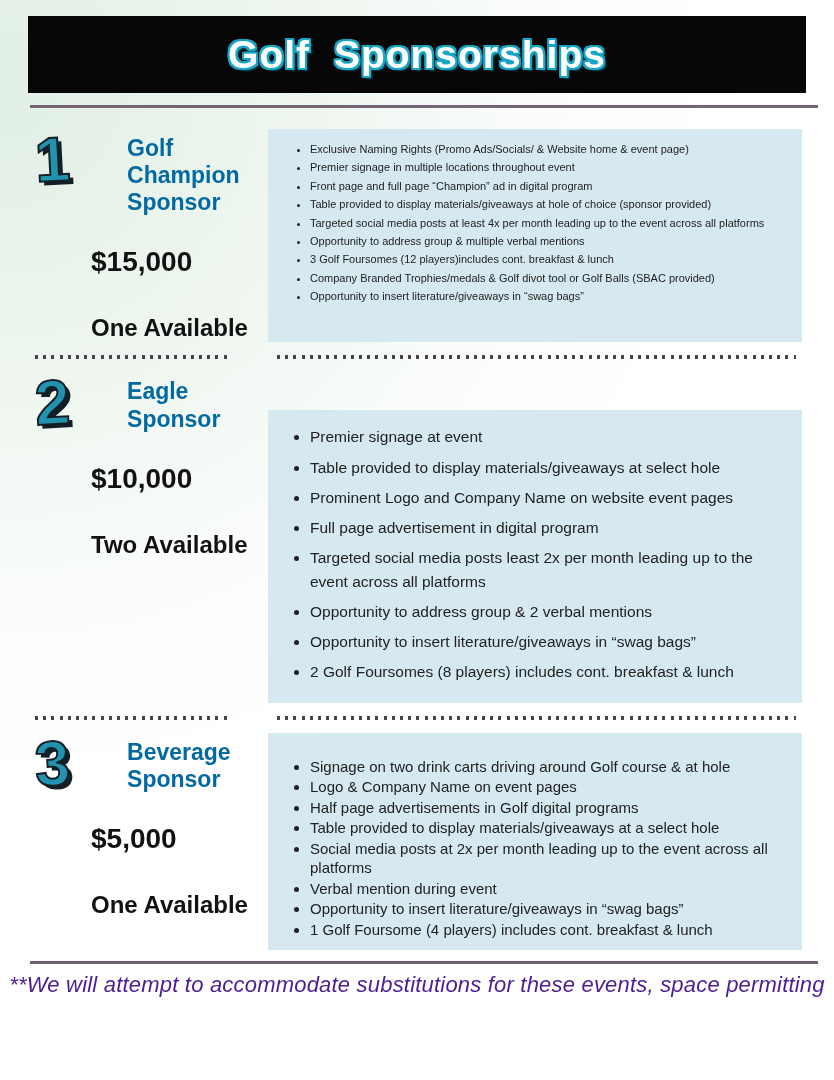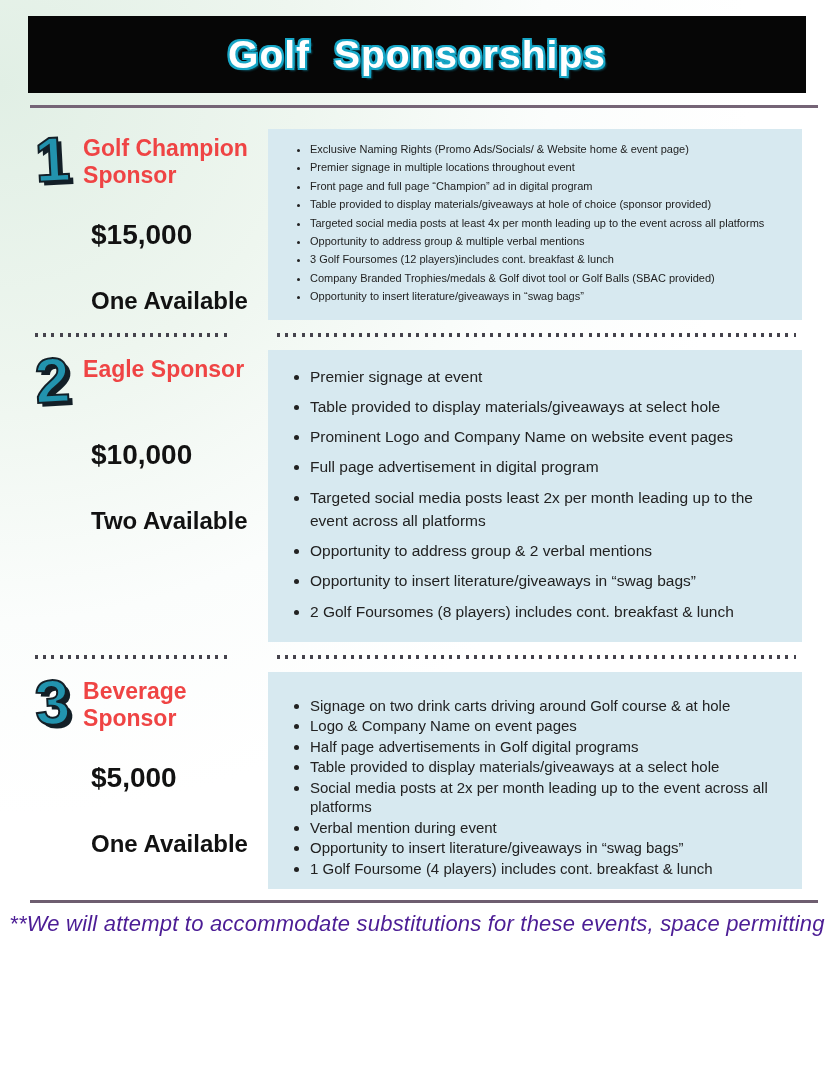--- a/index.html
+++ b/index.html
@@ -33,33 +33,33 @@
   .tier-row.first{margin-top:21px;}
   .tier-left{width:233px;flex:0 0 233px;padding-right:18px;box-sizing:border-box;}
   .tier-head{display:flex;align-items:flex-start;gap:13px;}
   .tier-number{
     font-size:63px;line-height:0.92;font-weight:800;color:#2293ae;
     -webkit-text-stroke:2px #131f27;
     text-shadow:4px 4px 0 #131f27;
     transform:rotate(-3deg);
     margin-top:2px;
   }
-  .tier-name{font-size:23px;font-weight:bold;line-height:1.18;color:#ef4444;padding-top:6px;}
+  .tier-name{font-size:23px;font-weight:bold;line-height:1.18;color:#0369a1;padding-top:6px;margin-left:44px;}
   .tier-price{font-size:28px;font-weight:bold;color:#121212;margin:30px 0 0 56px;}
   .tier-avail{font-size:24px;font-weight:bold;color:#121212;margin:36px 0 0 56px;}
 
   .panel{
     flex:1;background:#d7e9f0;box-sizing:border-box;
   }
   .panel ul{margin:0;padding:0 8px 0 42px;list-style:disc outside;}
   .panel li{color:#222222;}
 
   .panel.t1{padding:13px 4px 12px 0;}
   .panel.t1 li{font-size:11px;line-height:1.4;margin-bottom:3px;}
-  .panel.t2{padding:15px 4px 12px 0;}
+  .panel.t2{padding:15px 4px 12px 0;margin-top:38px;}
   .panel.t2 li{font-size:15.5px;line-height:1.5;margin-bottom:7px;}
   .panel.t3{padding:24px 4px 10px 0;}
   .panel.t3 li{font-size:15px;line-height:1.3;margin-bottom:1px;}
 
   
   .divider-row{display:flex;margin:13px 0;}
   .dots{
     height:4px;align-self:center;
     background-image:repeating-linear-gradient(to right,#45434c 0 3px,transparent 3px 8.2px);
   }

